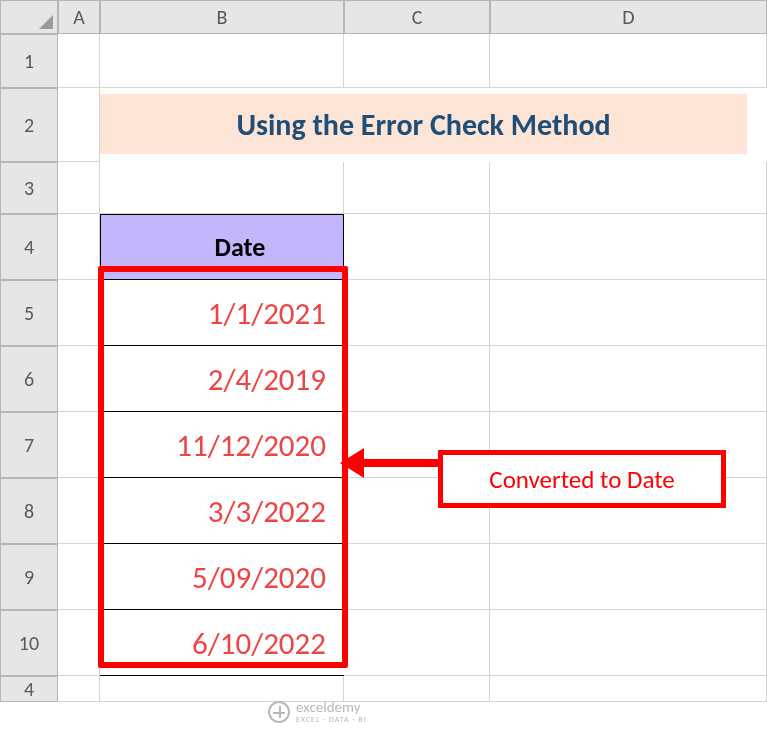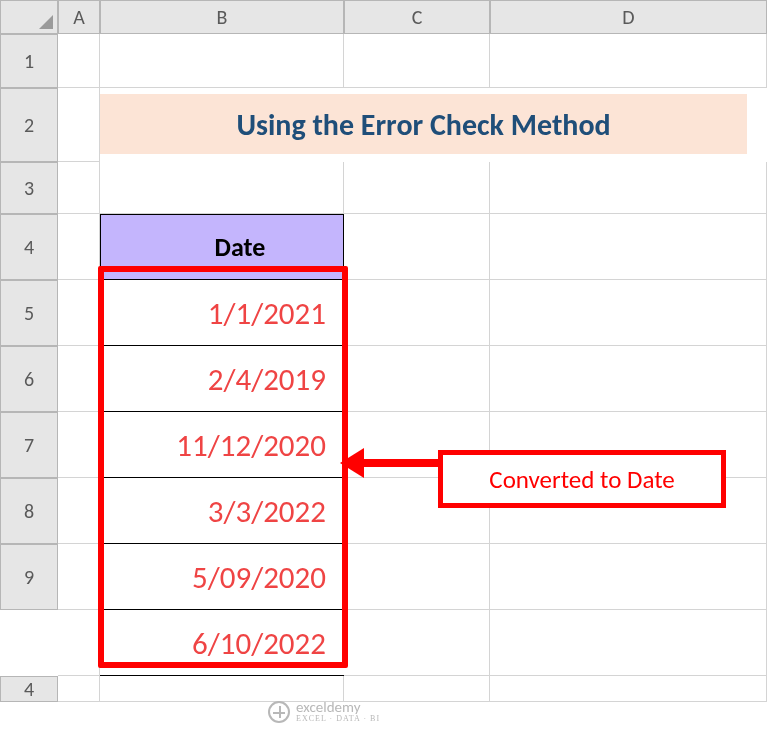--- a/index.html
+++ b/index.html
@@ -160,21 +160,21 @@
     position: relative;
   }
   .wm-logo::before, .wm-logo::after {
     content: "";
     position: absolute;
     background: #b8b8b8;
   }
   .wm-logo::before { left: 3px; top: 9px; width: 12px; height: 2px; }
   .wm-logo::after  { left: 9px; top: 3px; width: 2px; height: 12px; }
   .wm-text { line-height: 1; }
-  .wm-sub { font-size: 8px; letter-spacing: 1px; font-family: Liberation Serif, serif; }
+  .wm-sub { font-size: 8px; letter-spacing: 1px; }
 
 </style>
 </head>
 <body>
 
 <div class="sheet">
   <div class="corner"></div>
   <div class="colhdr">A</div>
   <div class="colhdr">B</div>
   <div class="colhdr">C</div>
@@ -182,20 +182,21 @@
 
   <div class="rowhdr" style="grid-column:1;grid-row:2">1</div>
   <div class="rowhdr" style="grid-column:1;grid-row:3">2</div>
   <div class="rowhdr" style="grid-column:1;grid-row:4">3</div>
   <div class="rowhdr" style="grid-column:1;grid-row:5">4</div>
   <div class="rowhdr" style="grid-column:1;grid-row:6">5</div>
   <div class="rowhdr" style="grid-column:1;grid-row:7">6</div>
   <div class="rowhdr" style="grid-column:1;grid-row:8">7</div>
   <div class="rowhdr" style="grid-column:1;grid-row:9">8</div>
   <div class="rowhdr" style="grid-column:1;grid-row:10">9</div>
+  <div class="rowhdr" style="grid-column:1;grid-row:11">10</div>
   <div class="rowhdr" style="grid-column:1;grid-row:12">4</div>
 
   <div class="cell" style="grid-column:2;grid-row:2"></div>
   <div class="cell" style="grid-column:3;grid-row:2"></div>
   <div class="cell" style="grid-column:4;grid-row:2"></div>
   <div class="cell" style="grid-column:5;grid-row:2"></div>
 
   <div class="cell" style="grid-column:2;grid-row:3"></div>
   <div class="title-wrap">
     <div class="title-bar">Using the Error Check Method</div>

